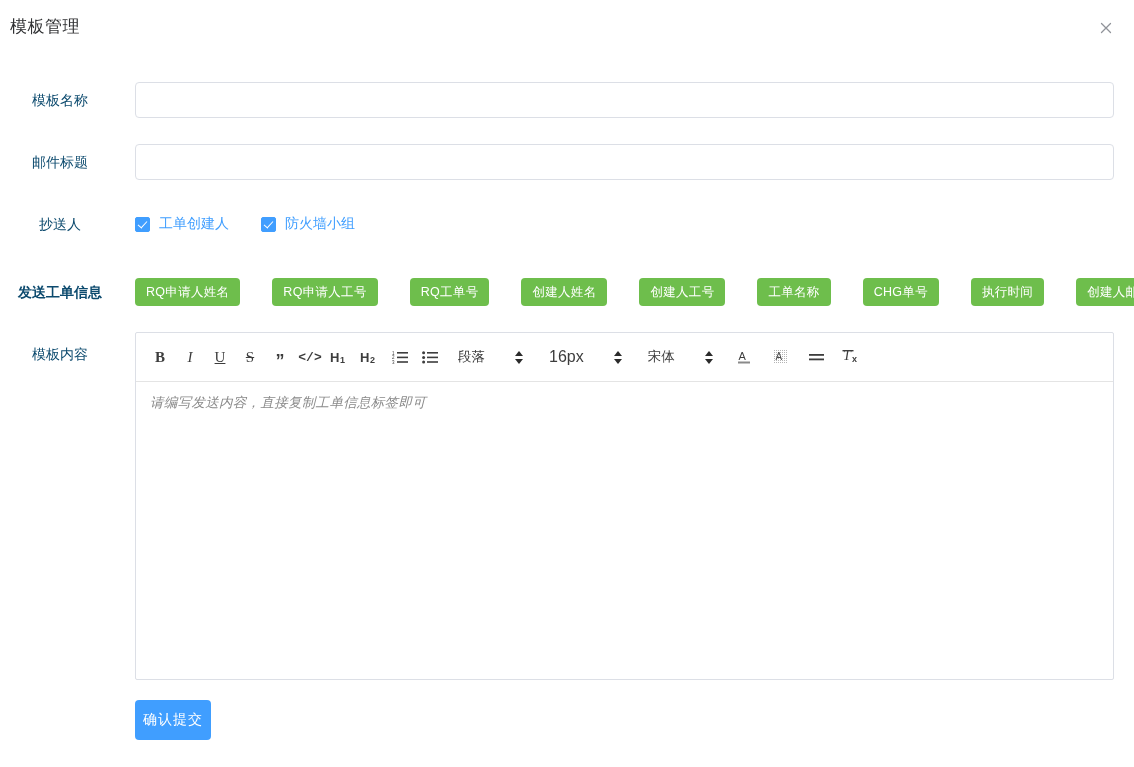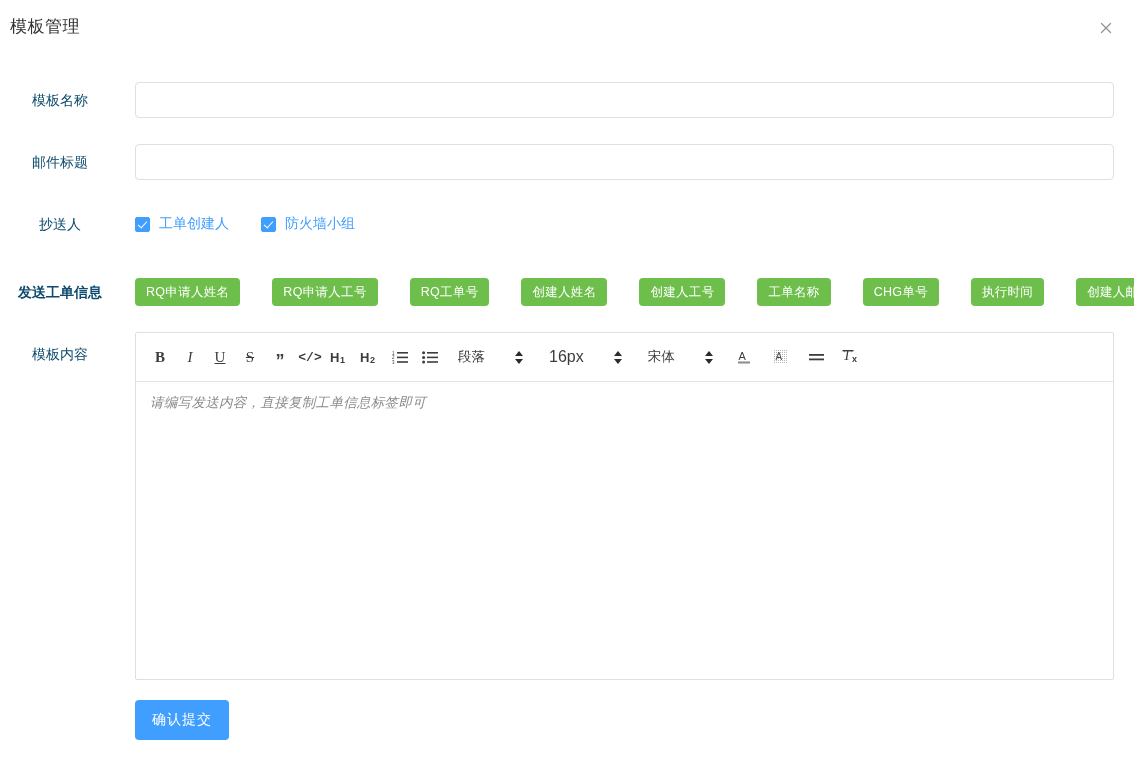--- a/index.html
+++ b/index.html
@@ -192,21 +192,21 @@
     color: #8a8a8a;
     font-size: 13.5px;
     letter-spacing: .3px;
   }
 
   
   .submit-btn {
     position: absolute;
     left: 135px;
     top: 700px;
-    width: 94px;
+    width: 76px;
     height: 40px;
     background: #409eff;
     color: #fff;
     border: none;
     border-radius: 4px;
     font-size: 14px;
     cursor: pointer;
     font-family: "Liberation Sans", "DejaVu Sans", sans-serif;
     letter-spacing: 1px;
   }

